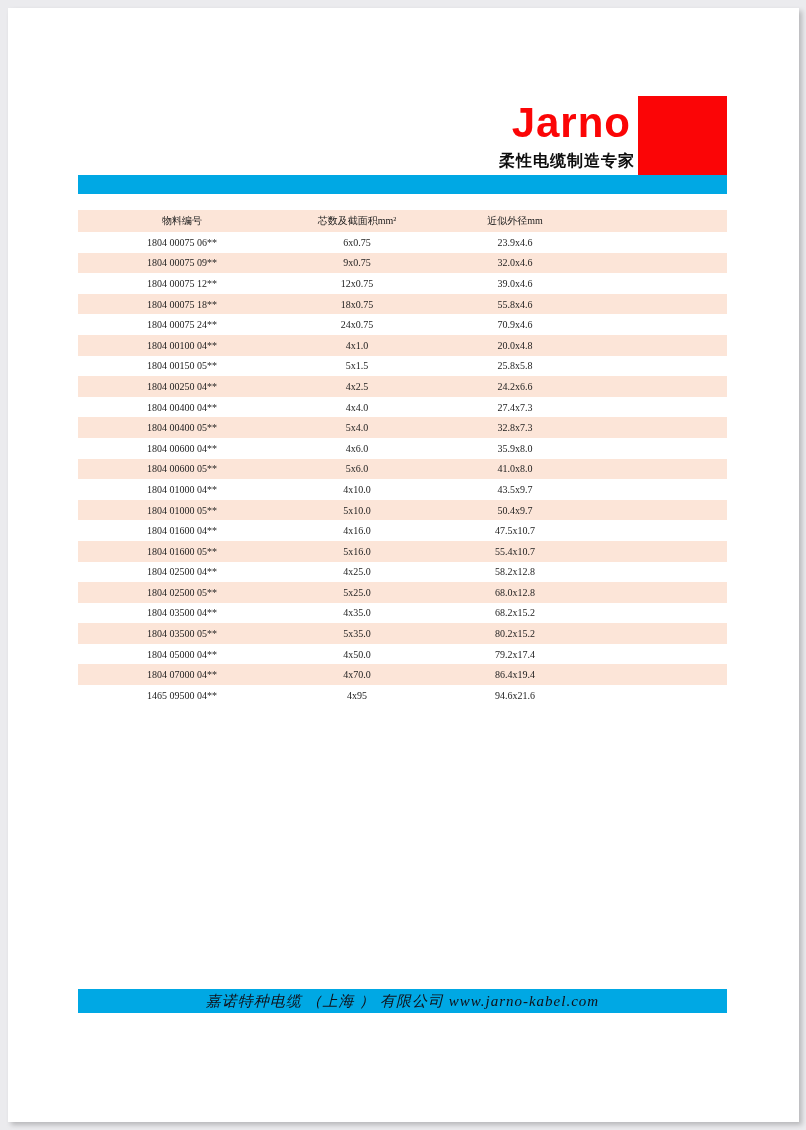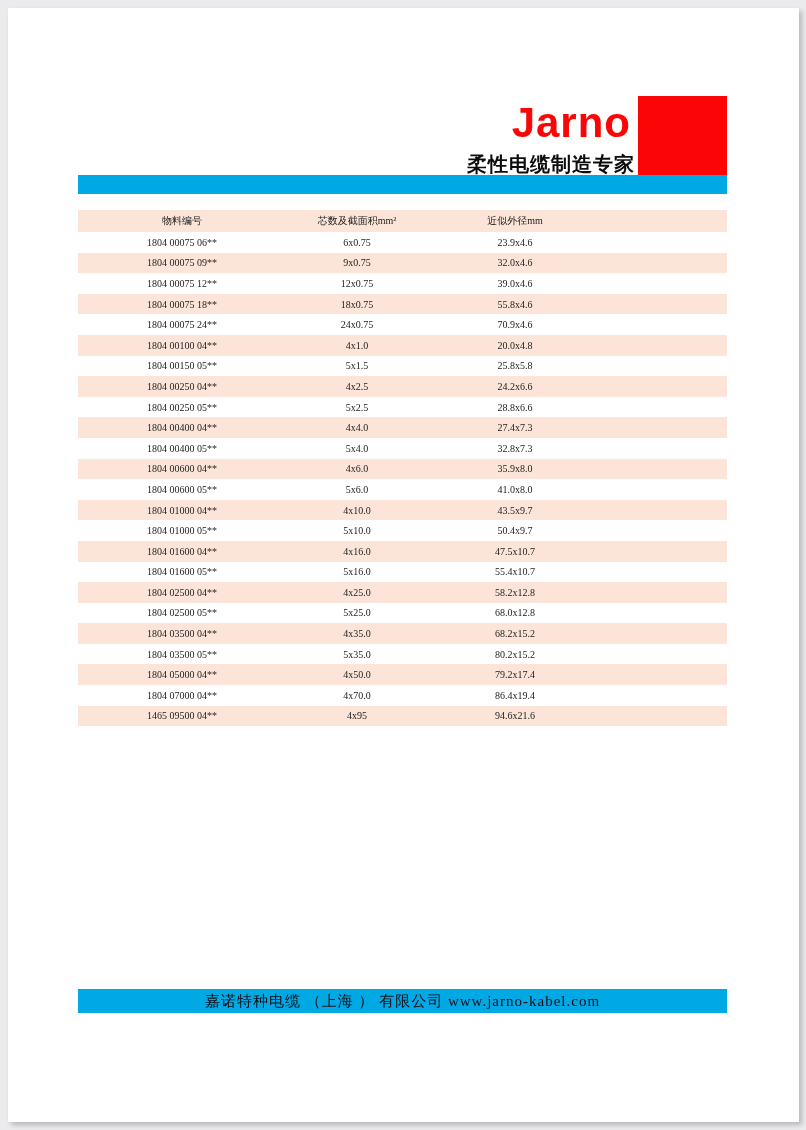--- a/index.html
+++ b/index.html
@@ -21,21 +21,21 @@
     position:absolute;left:630px;top:88px;width:89px;height:79px;
     background:var(--red);
   }
   .brand-name{
     position:absolute;top:94px;right:168px;
     font-family:"Liberation Sans",sans-serif;font-weight:bold;
     font-size:42px;line-height:1;color:var(--red);letter-spacing:1px;
   }
   .brand-tagline{
     position:absolute;top:143px;right:164px;
-    font-size:20px;font-weight:bold;color:#0d0d0d;letter-spacing:1px;
+    font-size:16px;font-weight:bold;color:#0d0d0d;letter-spacing:1px;
     font-family:"Liberation Sans",sans-serif;
   }
   .rule-top{
     position:absolute;left:70px;top:167px;width:649px;height:19px;
     background:var(--cyan);
   }
   table.spec{
     position:absolute;left:70px;top:202px;width:649px;
     border-collapse:collapse;table-layout:fixed;
     font-family:"Liberation Serif","DejaVu Serif",serif;
@@ -50,21 +50,21 @@
     height:20.6px;text-align:center;padding:0;
     white-space:nowrap;overflow:hidden;
   }
   table.spec tbody tr:nth-child(even){background:var(--stripe);}
   .footer-bar{
     position:absolute;left:70px;top:981px;width:649px;height:24px;
     background:var(--cyan);text-align:center;line-height:24px;
   }
   .footer-text{
     font-family:"Liberation Serif","DejaVu Serif",serif;
-    font-size:15px;color:#101018;letter-spacing:1px;
+    font-style:italic;font-size:15px;color:#101018;letter-spacing:1px;
   }
 </style>
 </head>
 <body>
 
 <div class="canvas">
   <div class="page">
 
     <div class="brand-square"></div>
     <div class="brand-name">Jarno</div>
@@ -130,26 +130,20 @@
             <td>25.8x5.8</td>
             <td></td>
           </tr>
           <tr>
             <td>1804 00250 04**</td>
             <td>4x2.5</td>
             <td>24.2x6.6</td>
             <td></td>
           </tr>
           <tr>
-            <td>1804 00250 05**</td>
-            <td>5x2.5</td>
-            <td>28.8x6.6</td>
-            <td></td>
-          </tr>
-          <tr>
             <td>1804 00400 04**</td>
             <td>4x4.0</td>
             <td>27.4x7.3</td>
             <td></td>
           </tr>
           <tr>
             <td>1804 00400 05**</td>
             <td>5x4.0</td>
             <td>32.8x7.3</td>
             <td></td>

